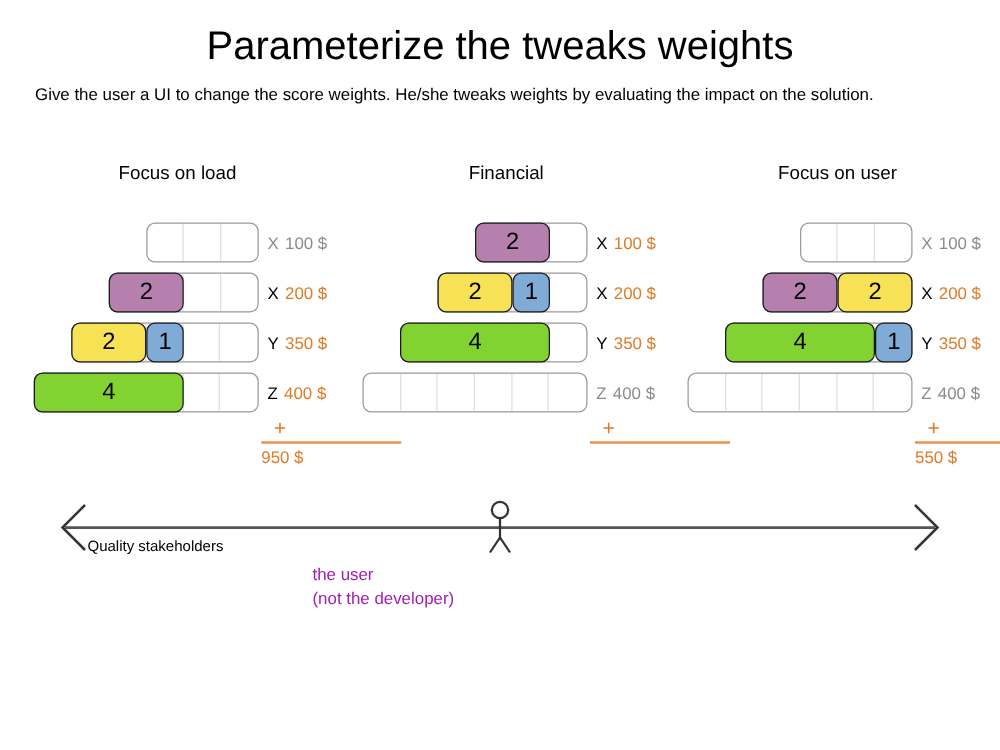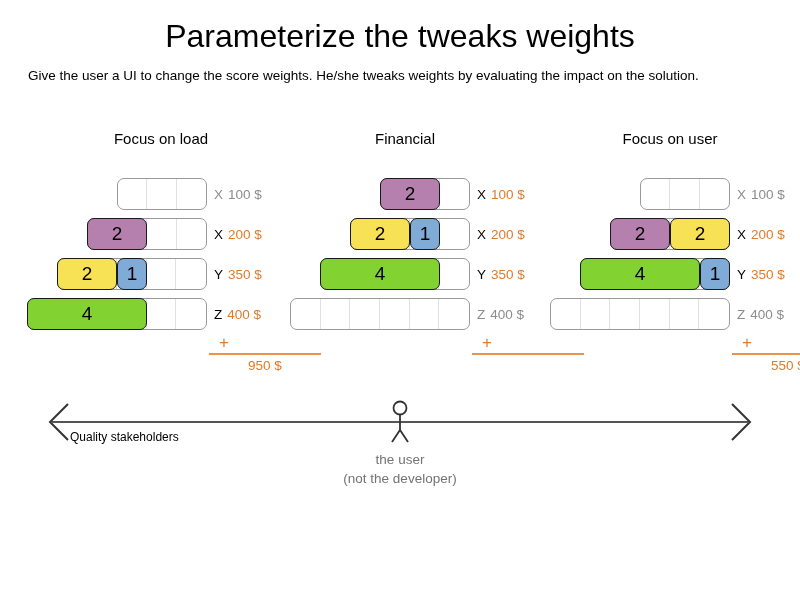--- a/index.html
+++ b/index.html
@@ -56,43 +56,43 @@
 
   
   .sum{position:absolute;width:112px;}
   .sum .plus{
     font-size:17px;color:#e07b29;line-height:1;padding-left:10px;
   }
   .sum .rule{
     height:2px;background:#e8934f;margin-top:2px;width:100%;
   }
   .sum .total{
-    font-size:13.5px;color:#e07b29;text-align:center;padding-top:3px;
+    font-size:13.5px;color:#e07b29;text-align:left;padding-top:3px;
   }
 
   
   .axis-wrap{position:absolute;left:0;top:392px;width:800px;height:130px;}
   .axis-label{
     position:absolute;font-size:12px;color:#000;white-space:nowrap;
   }
   .fig-cap{
-    position:absolute;width:300px;text-align:center;font-size:13.5px;
-    color:#737373;line-height:19px;
+    position:absolute;width:300px;text-align:left;font-size:13.5px;
+    color:#a21caf;line-height:19px;
   }
 </style>
 </head>
 <body>
 
 <div class="slide">
 
   <div class="title">Parameterize the tweaks weights</div>
   <div class="subtitle">Give the user a UI to change the score weights. He/she tweaks weights by evaluating the impact on the solution.</div>
 
   <div id="columns-host">
-      <div class="col-header" style="left: 161px; top: 130px;">Focus on load</div>
+      <div class="col-header" style="left: 142px; top: 130px;">Focus on load</div>
       <div class="row" style="left: 0px; top: 178px; width: 800px;">
         <div class="track" style="left: 117px; width: 90px;">
           <div class="cell" style="width: 30px;"></div>
           <div class="cell" style="width: 30px;"></div>
           <div class="cell" style="width: 30px;"></div>
         </div>
         <div class="rowlabel muted" style="left: 214px;">
           <span class="key">X</span>
           <span class="amt">100 $</span>
         </div>

